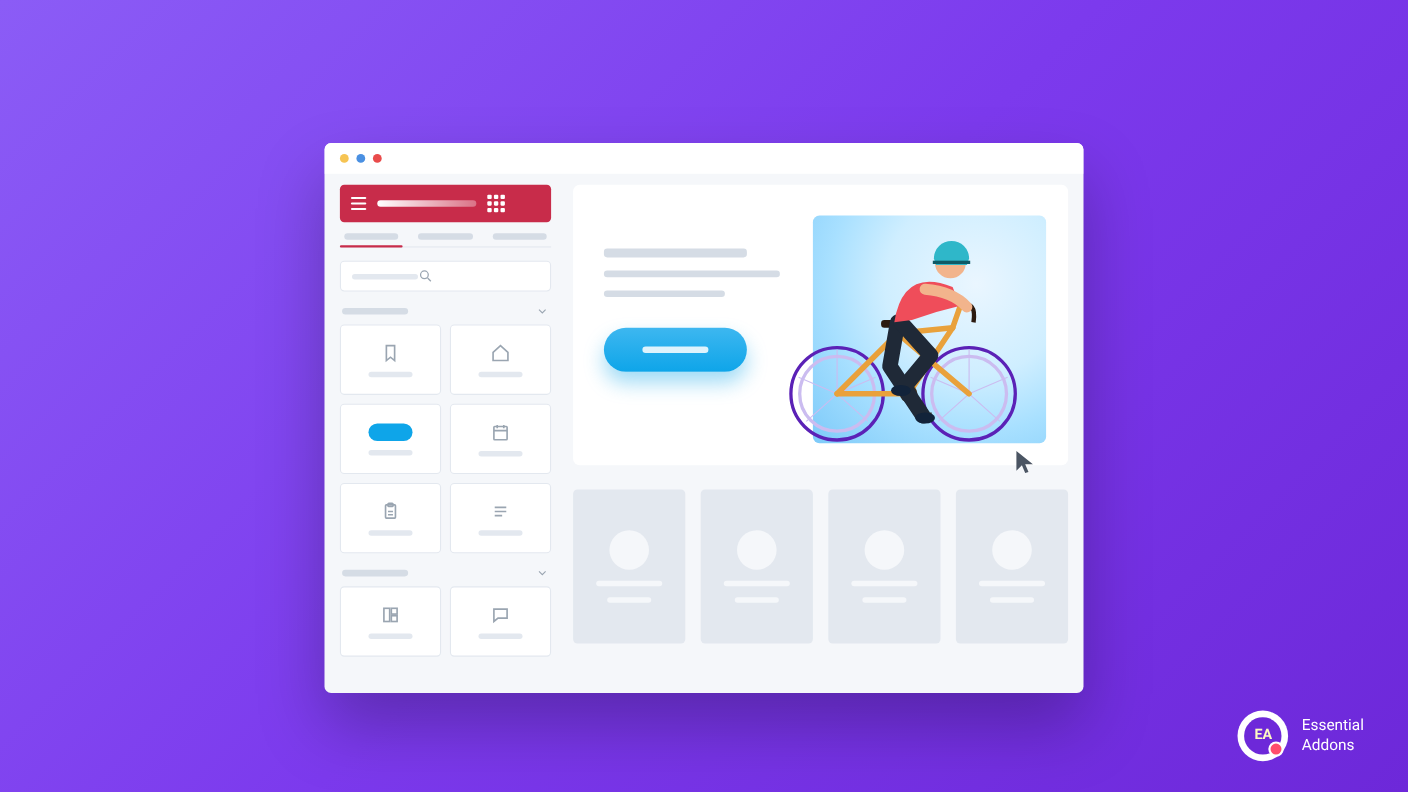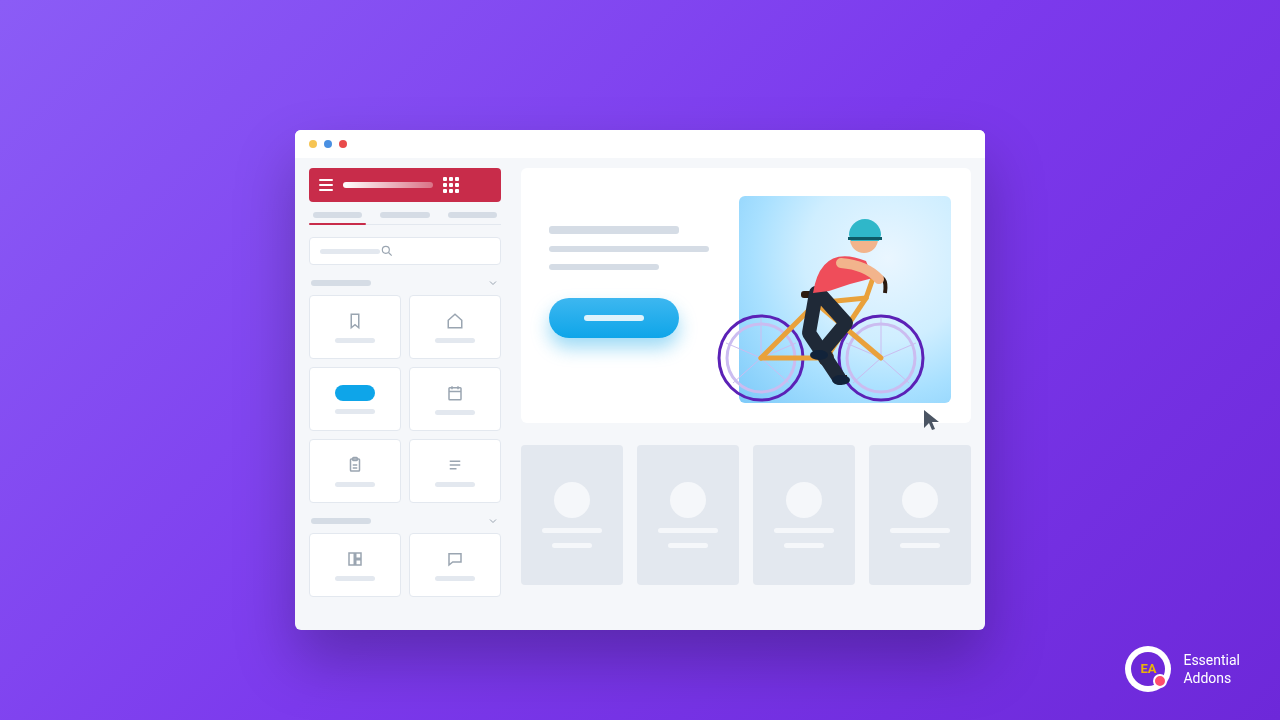--- a/index.html
+++ b/index.html
@@ -188,21 +188,21 @@
   .brand-badge {
     width:46px; height:46px; border-radius:50%;
     background:#fff;
     display:flex; align-items:center; justify-content:center;
     position:relative;
   }
   .brand-badge-inner{
     width:34px;height:34px;border-radius:50%;
     background:#6d28d9;
     display:flex;align-items:center;justify-content:center;
-    color:#eab308; font-weight:700; font-size:13px;
+    color:#fef9c3; font-weight:700; font-size:13px;
   }
   .brand-badge::after{
     content:""; position:absolute; width:10px;height:10px;border-radius:50%;
     background:#ff4d6d; bottom:4px; right:4px; border:2px solid #fff;
   }
   
   .cyclist { position:absolute; right:10px; bottom:-10px; width:240px; height:230px; }
 </style>
 </head>
 <body>

